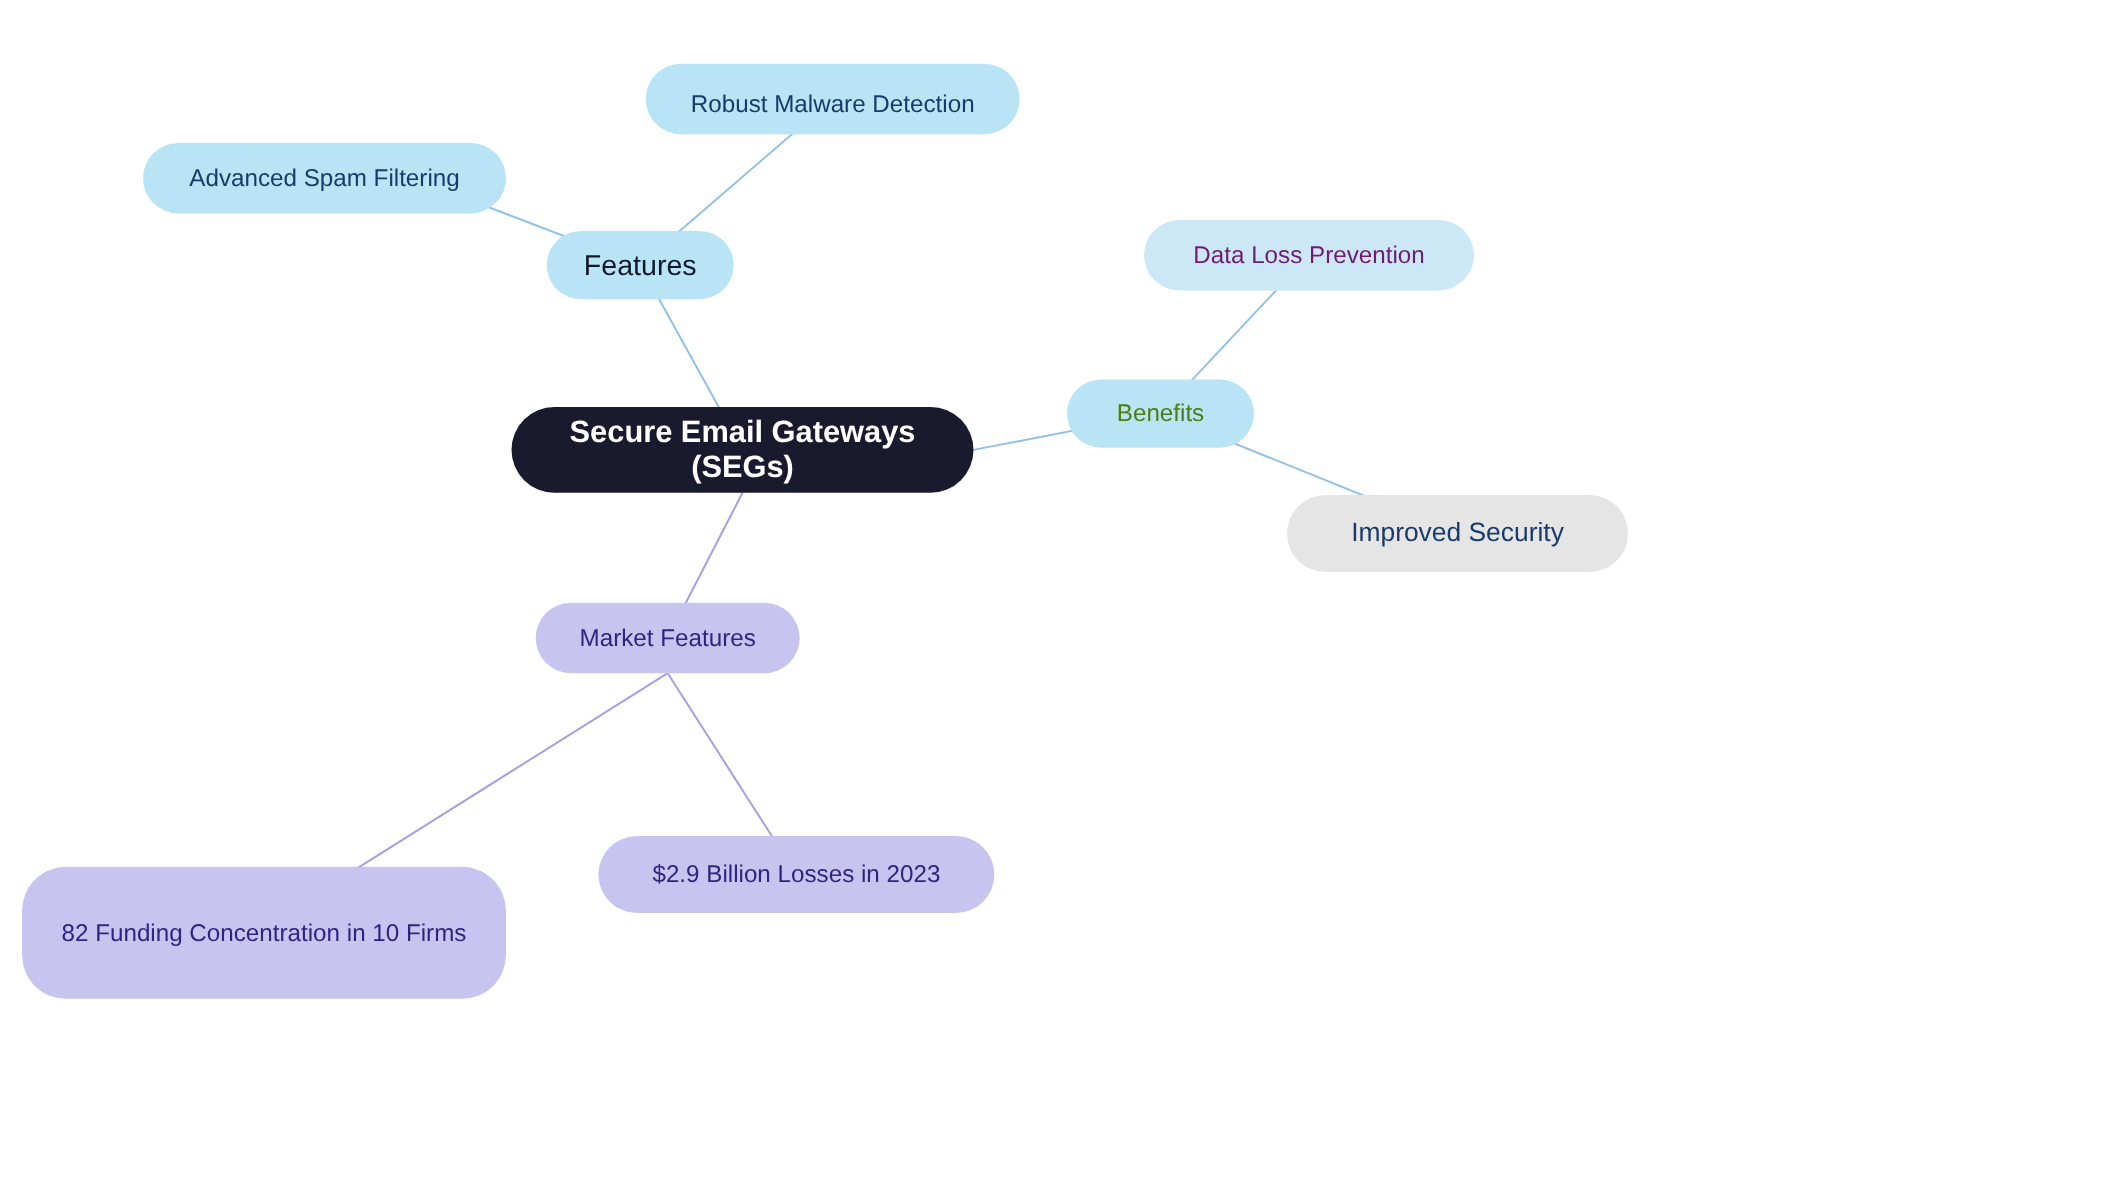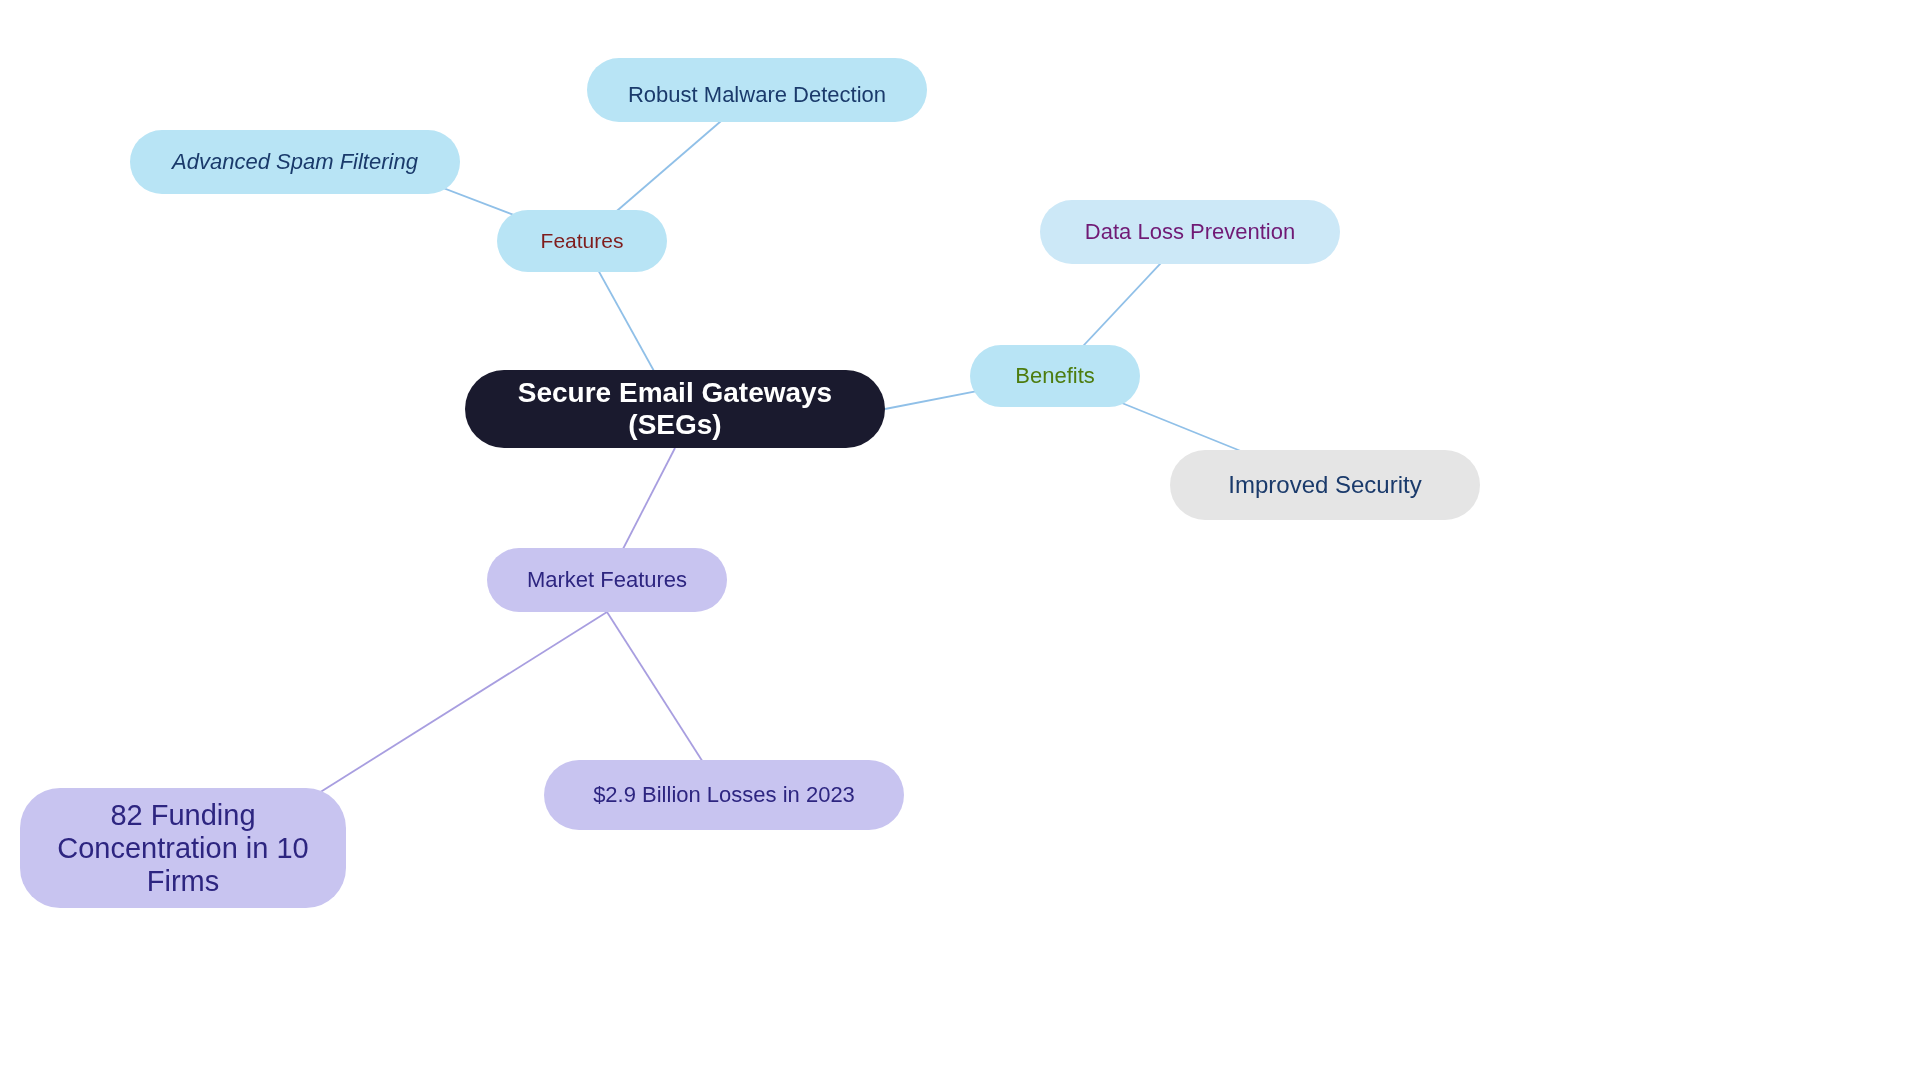--- a/index.html
+++ b/index.html
@@ -42,26 +42,26 @@
       border-radius: 50px;
       left: 465px;
       top: 370px;
       width: 420px;
       height: 78px;
     }
 
     
     .node-features {
       background: #b8e4f5;
-      color: #7f1d1d;
+      color: #0f172a;
       left: 497px;
       top: 210px;
       width: 170px;
       height: 62px;
-      font-size: 21px;
+      font-size: 26px;
     }
 
     .node-malware {
       background: #b8e4f5;
       color: #1a3a6b;
       left: 587px;
       top: 58px;
       width: 340px;
       height: 64px;
       font-size: 22px;
@@ -69,21 +69,20 @@
     }
 
     .node-spam {
       background: #b8e4f5;
       color: #1a3a6b;
       left: 130px;
       top: 130px;
       width: 330px;
       height: 64px;
       font-size: 22px;
-      font-style: italic;
     }
 
     
     .node-benefits {
       background: #b8e4f5;
       color: #4d7c0f;
       left: 970px;
       top: 345px;
       width: 170px;
       height: 62px;
@@ -120,23 +119,23 @@
       width: 240px;
       height: 64px;
       font-size: 22px;
     }
 
     .node-funding {
       background: #c8c4f0;
       color: #2d2580;
       left: 20px;
       top: 788px;
-      width: 326px;
+      width: 440px;
       height: 120px;
-      font-size: 29px;
+      font-size: 22px;
       border-radius: 40px;
     }
 
     .node-losses {
       background: #c8c4f0;
       color: #2d2580;
       left: 544px;
       top: 760px;
       width: 360px;
       height: 70px;

